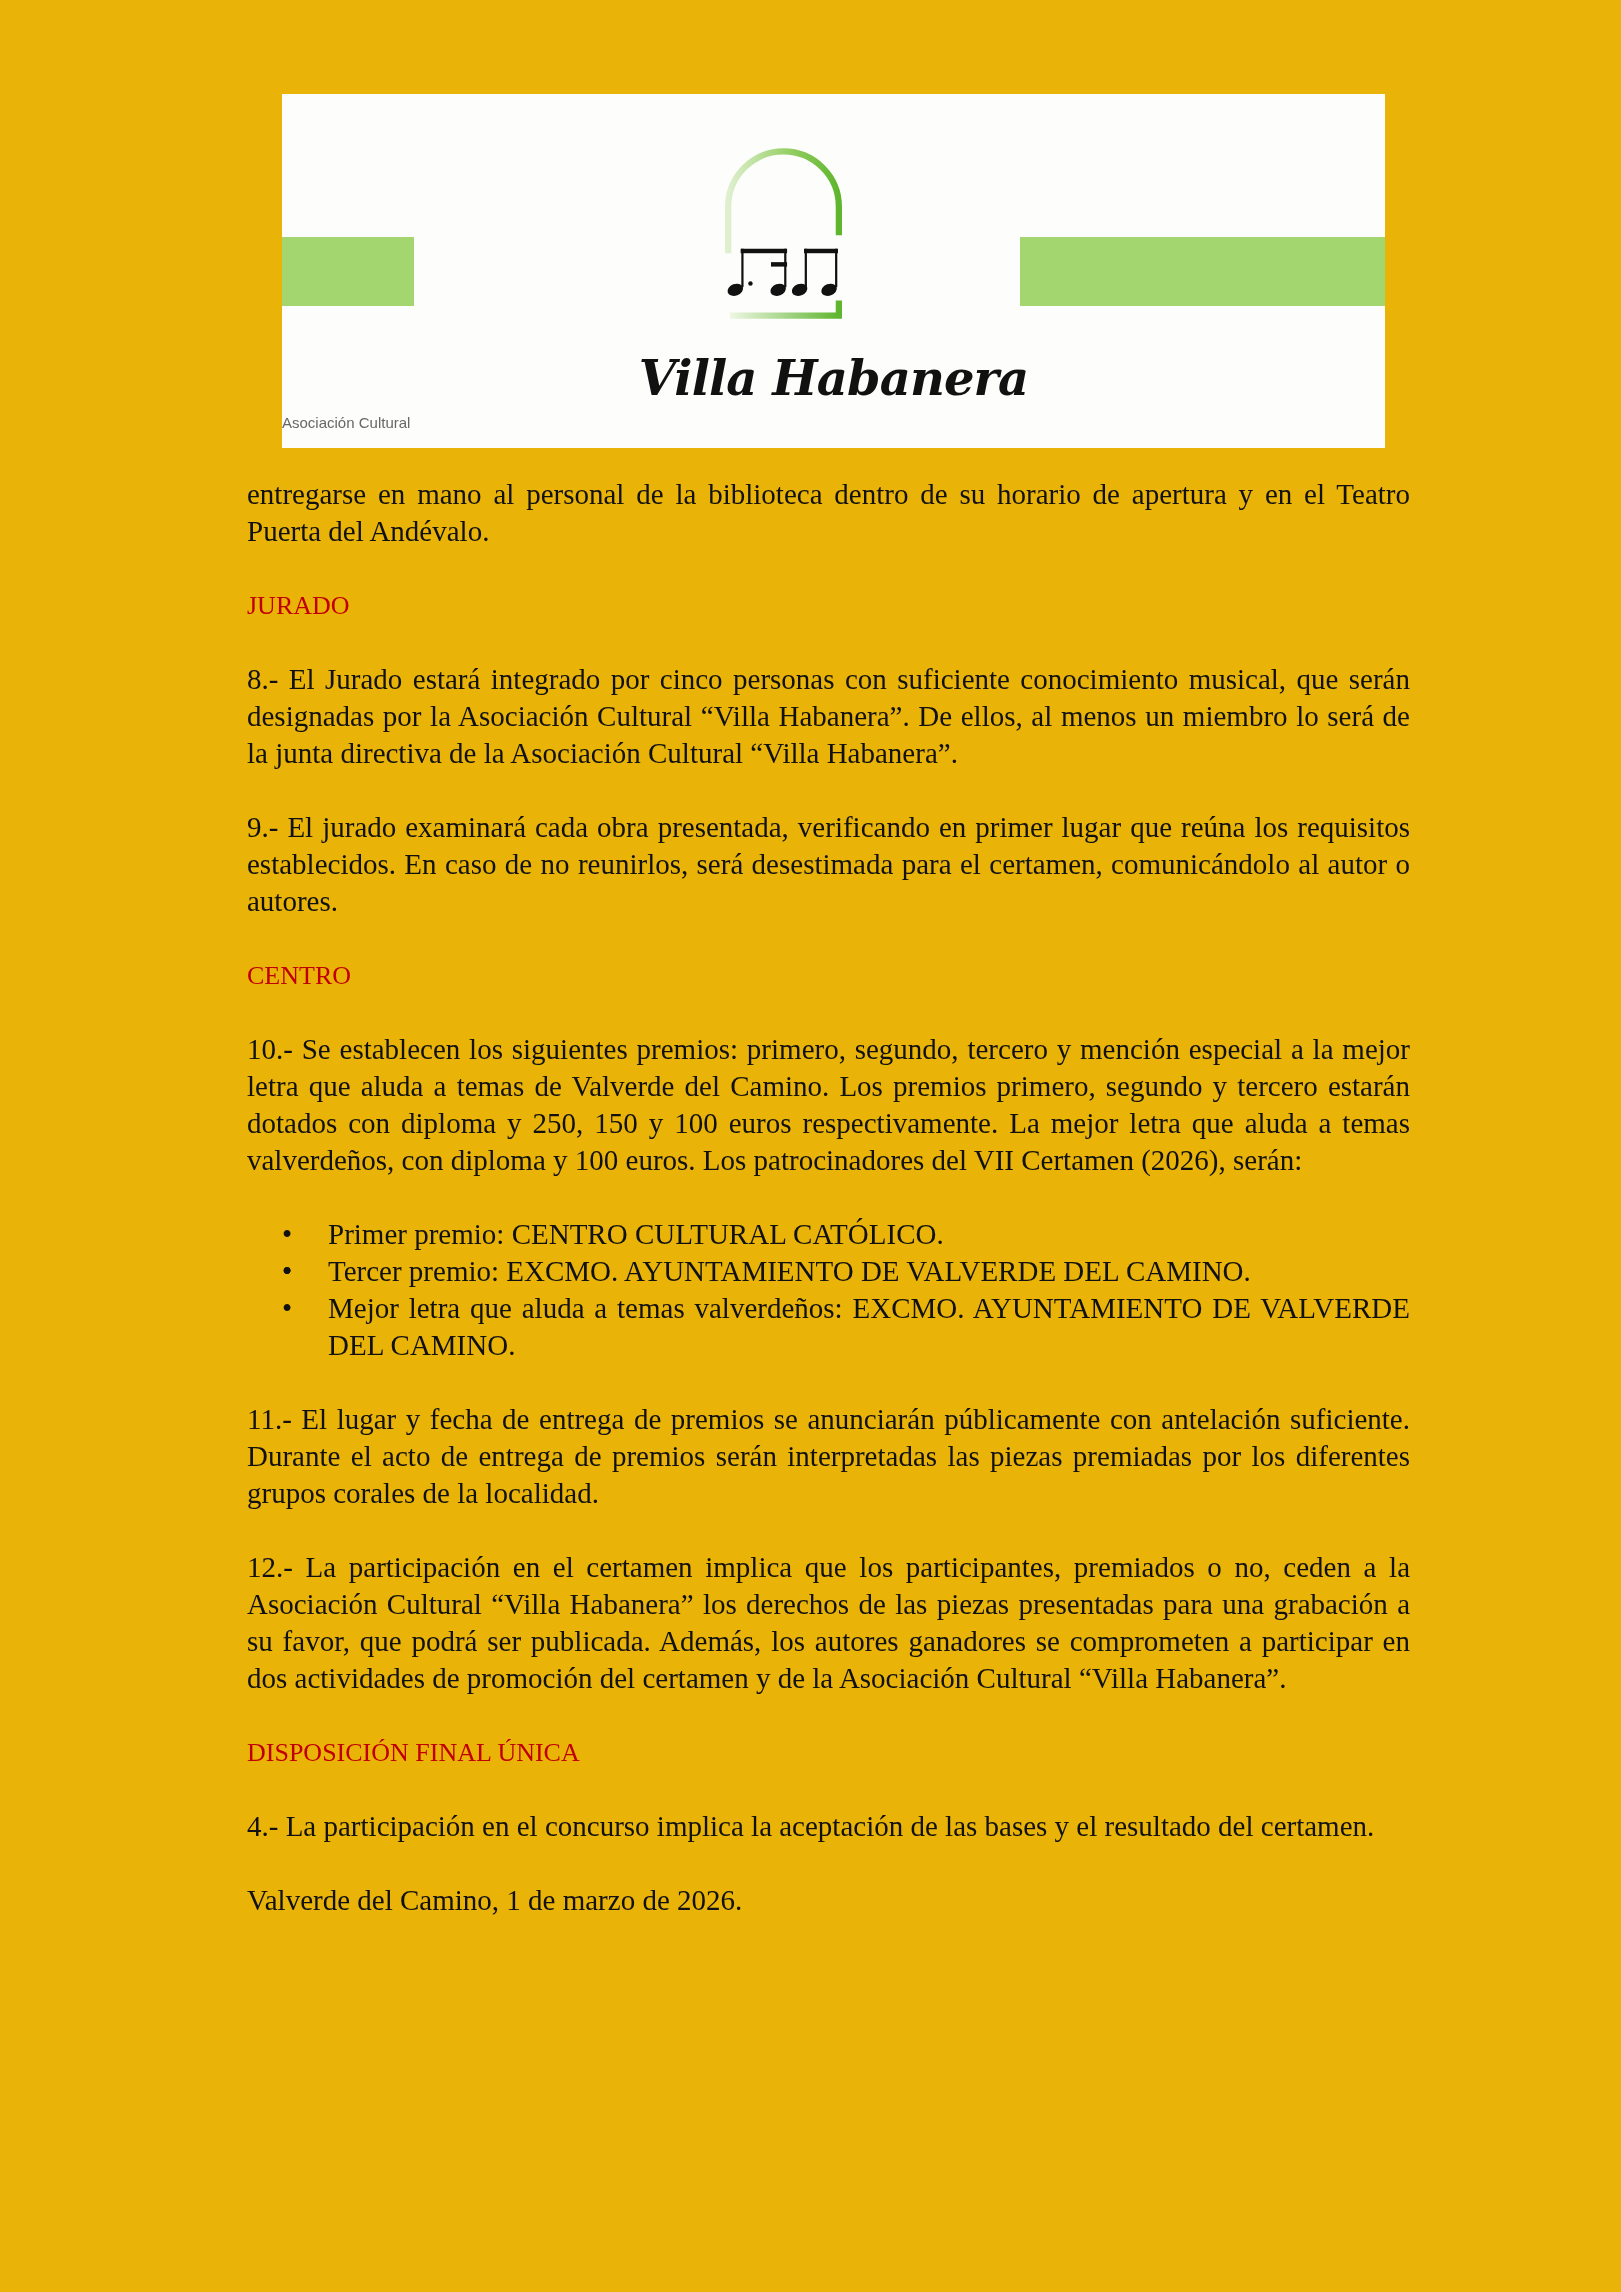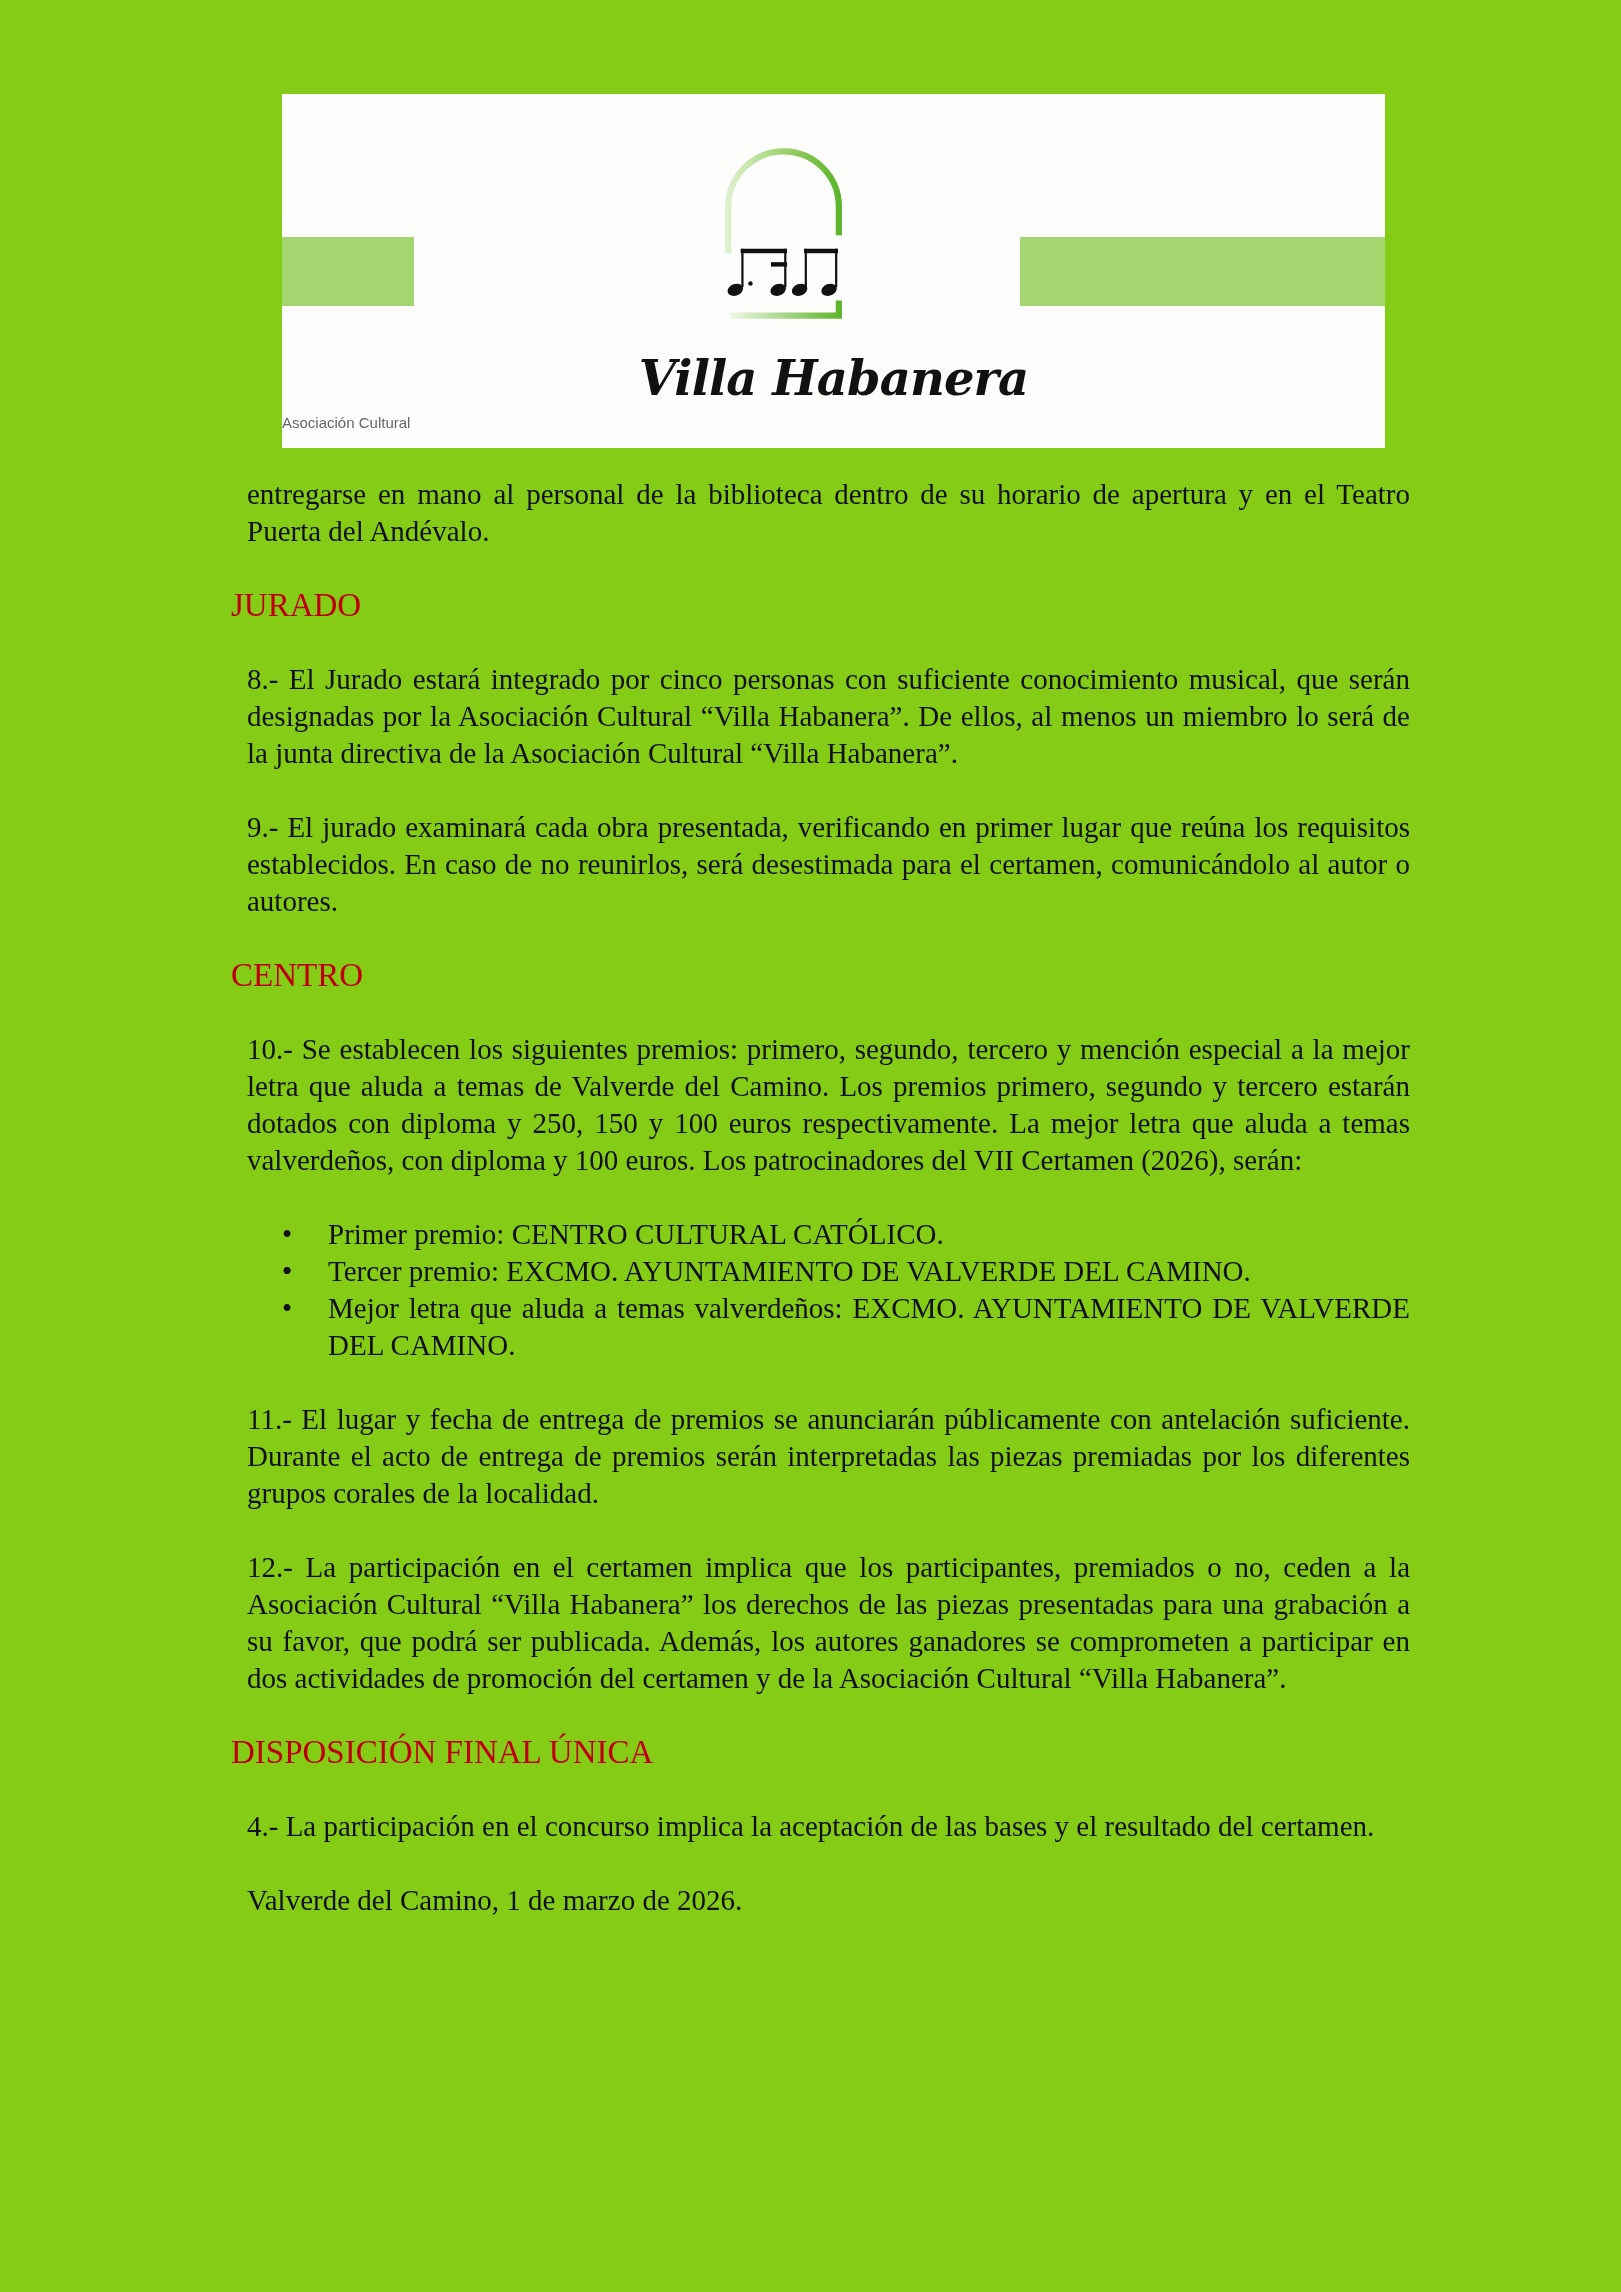--- a/index.html
+++ b/index.html
@@ -1,35 +1,35 @@
 <!DOCTYPE html>
 <html style="font-size:14.3px"><head>
 <meta charset="utf-8">
 <style>
   html, body { margin: 0; padding: 0; background: #ffffff; }
   body { width: 1621px; height: 2293px; position: relative; overflow: hidden; }
-  .page { position: absolute; left: 0; top: 0; width: 1621px; height: 2293px; background: #84cc16; }
+  .page { position: absolute; left: 0; top: 0; width: 1621px; height: 2293px; background: #eab308; }
 
   
   .logo { position: absolute; left: 282px; top: 94px; width: 1103px; height: 354px; background: #fdfdfb; }
   .logo .bar { position: absolute; top: 143px; height: 69px; background: #a3d66e; }
   .logo .bar.left { left: 0; width: 132px; }
   .logo .bar.right { left: 738px; width: 365px; }
   .logo .emblem { position: absolute; left: 439px; top: 43px; width: 125px; height: 186px; }
   .logo .brand { position: absolute; left: 0; width: 1103px; top: 256px; text-align: center;
     font-family: "DejaVu Serif", serif; font-style: italic; font-weight: bold; font-size: 48px;
     color: #111; letter-spacing: -0.9px; }
   .logo .brand-sub { position: absolute; left: 0; width: 1103px; top: 320px; text-align: left;
     font-family: "Liberation Sans", sans-serif; font-size: 15px; color: #666; }
 
   
   .content { position: absolute; left: 231px; top: 476px; width: 1179px;
     font-family: "Liberation Serif", serif; font-size: 29px; line-height: 37px; color: #111; }
   .content p { margin: 0 0 37px 16px; text-align: justify; }
-  .content .heading { color: #c00000; margin: 0 0 37px 0; font-size: 33px; }
+  .content .heading { color: #c00000; margin: 0 0 37px 16px; font-size: 26px; }
   .content ul { list-style: none; margin: 0 0 37px 0; padding: 0; }
   .content li { position: relative; padding-left: 97px; text-align: justify; }
   .content li .bullet { position: absolute; left: 51px; top: 0; }
   .content .signature { text-align: left; margin-top: 0; }
 </style>
 </head>
 <body>
 
 <div class="page">
 

